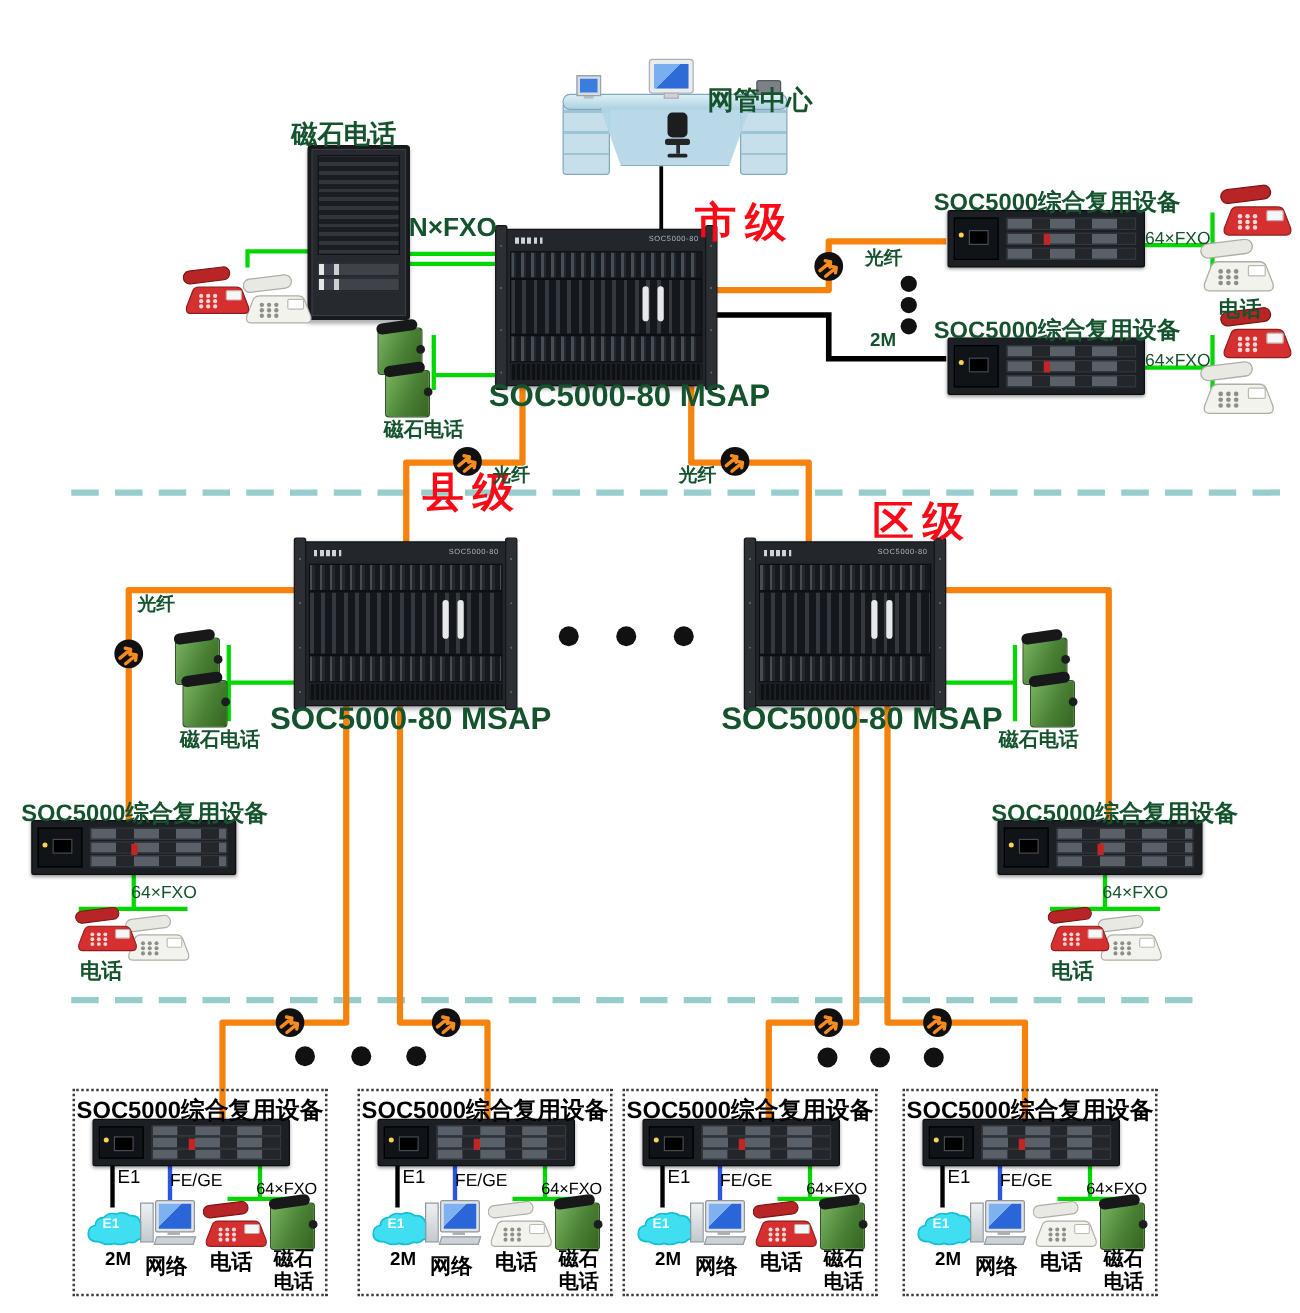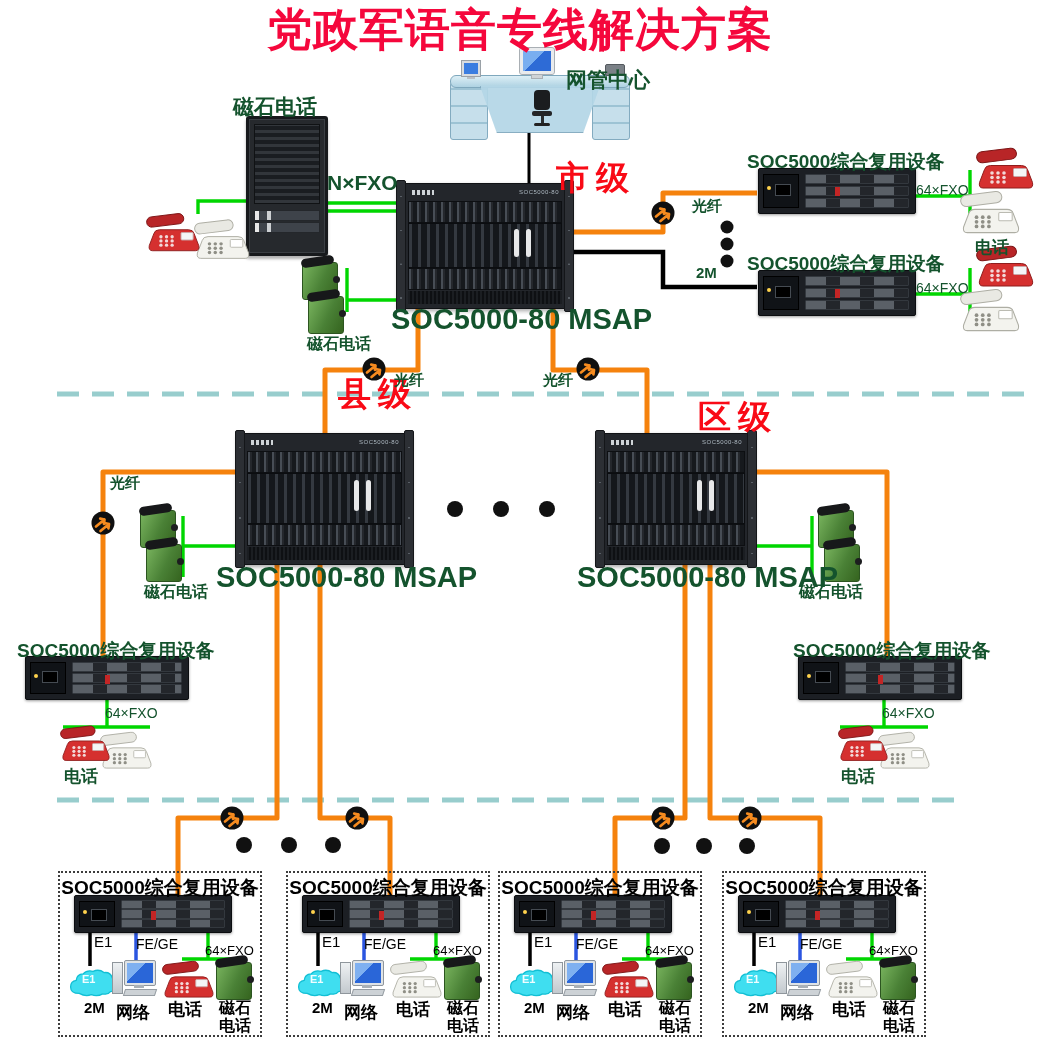--- a/index.html
+++ b/index.html
@@ -3,21 +3,21 @@
 <meta charset="utf-8">
 <style>
   html,body{margin:0;padding:0;background:#fff;}
   .canvas{position:relative;width:1040px;height:1050px;background:#fff;overflow:hidden;
           font-family:"Liberation Sans","DejaVu Sans",sans-serif;}
   .lines{position:absolute;left:0;top:0;z-index:2;}
   .t{position:absolute;color:#14532d;white-space:nowrap;z-index:8;}
   .ttl{position:absolute;left:0;right:0;top:0;text-align:center;font-size:45px;font-weight:bold;
        color:#f5073c;letter-spacing:1px;z-index:8;}
   .lvl{position:absolute;color:#f90a16;font-weight:bold;font-size:33px;letter-spacing:7px;z-index:8;}
-  .msaplbl{font-size:29px;font-weight:bold;letter-spacing:0px;}
+  .msaplbl{font-size:25px;font-weight:bold;letter-spacing:0px;}
   .muxttl{font-size:19px;font-weight:bold;}
   .sm{font-size:15px;font-weight:600;}
   .fx{font-size:14px;font-weight:400;}
   .cn{font-size:17px;font-weight:700;}
   .cn2{font-size:16px;font-weight:700;line-height:1.12;text-align:center;white-space:normal;width:46px;}
 
   
   .msap{position:absolute;background:#23262b;border:1px solid #101215;border-radius:3px;z-index:6;
         box-shadow:0 2px 4px rgba(0,0,0,.35);}
   .flange{position:absolute;top:-4px;bottom:-4px;width:8px;background:#2c2f34;border:1px solid #141619;border-radius:2px;
@@ -221,21 +221,20 @@
       <use href="#coupler-sym" x="374" y="369"></use>
       <use href="#coupler-sym" x="588" y="369"></use>
       <use href="#coupler-sym" x="103" y="523"></use>
       <use href="#coupler-sym" x="232" y="818"></use>
       <use href="#coupler-sym" x="357" y="818"></use>
       <use href="#coupler-sym" x="663" y="818"></use>
       <use href="#coupler-sym" x="750" y="818"></use>
     </g>
   </svg>
 
-  <div class="ttl">党政军语音专线解决方案</div>
   <div class="lvl" style="left:556px;top:156px;">市级</div>
   <div class="lvl" style="left:338px;top:372px;">县级</div>
   <div class="lvl" style="left:698px;top:395px;">区级</div>
 
   <div class="t" style="left:566px;top:66px;font-size:21px;font-weight:700;">网管中心</div>
   <div class="desk" style="left:450px;top:60px;width:180px;height:80px;">
     <div class="d-cab" style="left:0;"></div>
     <div class="d-cab" style="right:0;"></div>
     <div class="d-top"></div>
     <div class="d-front"></div>

